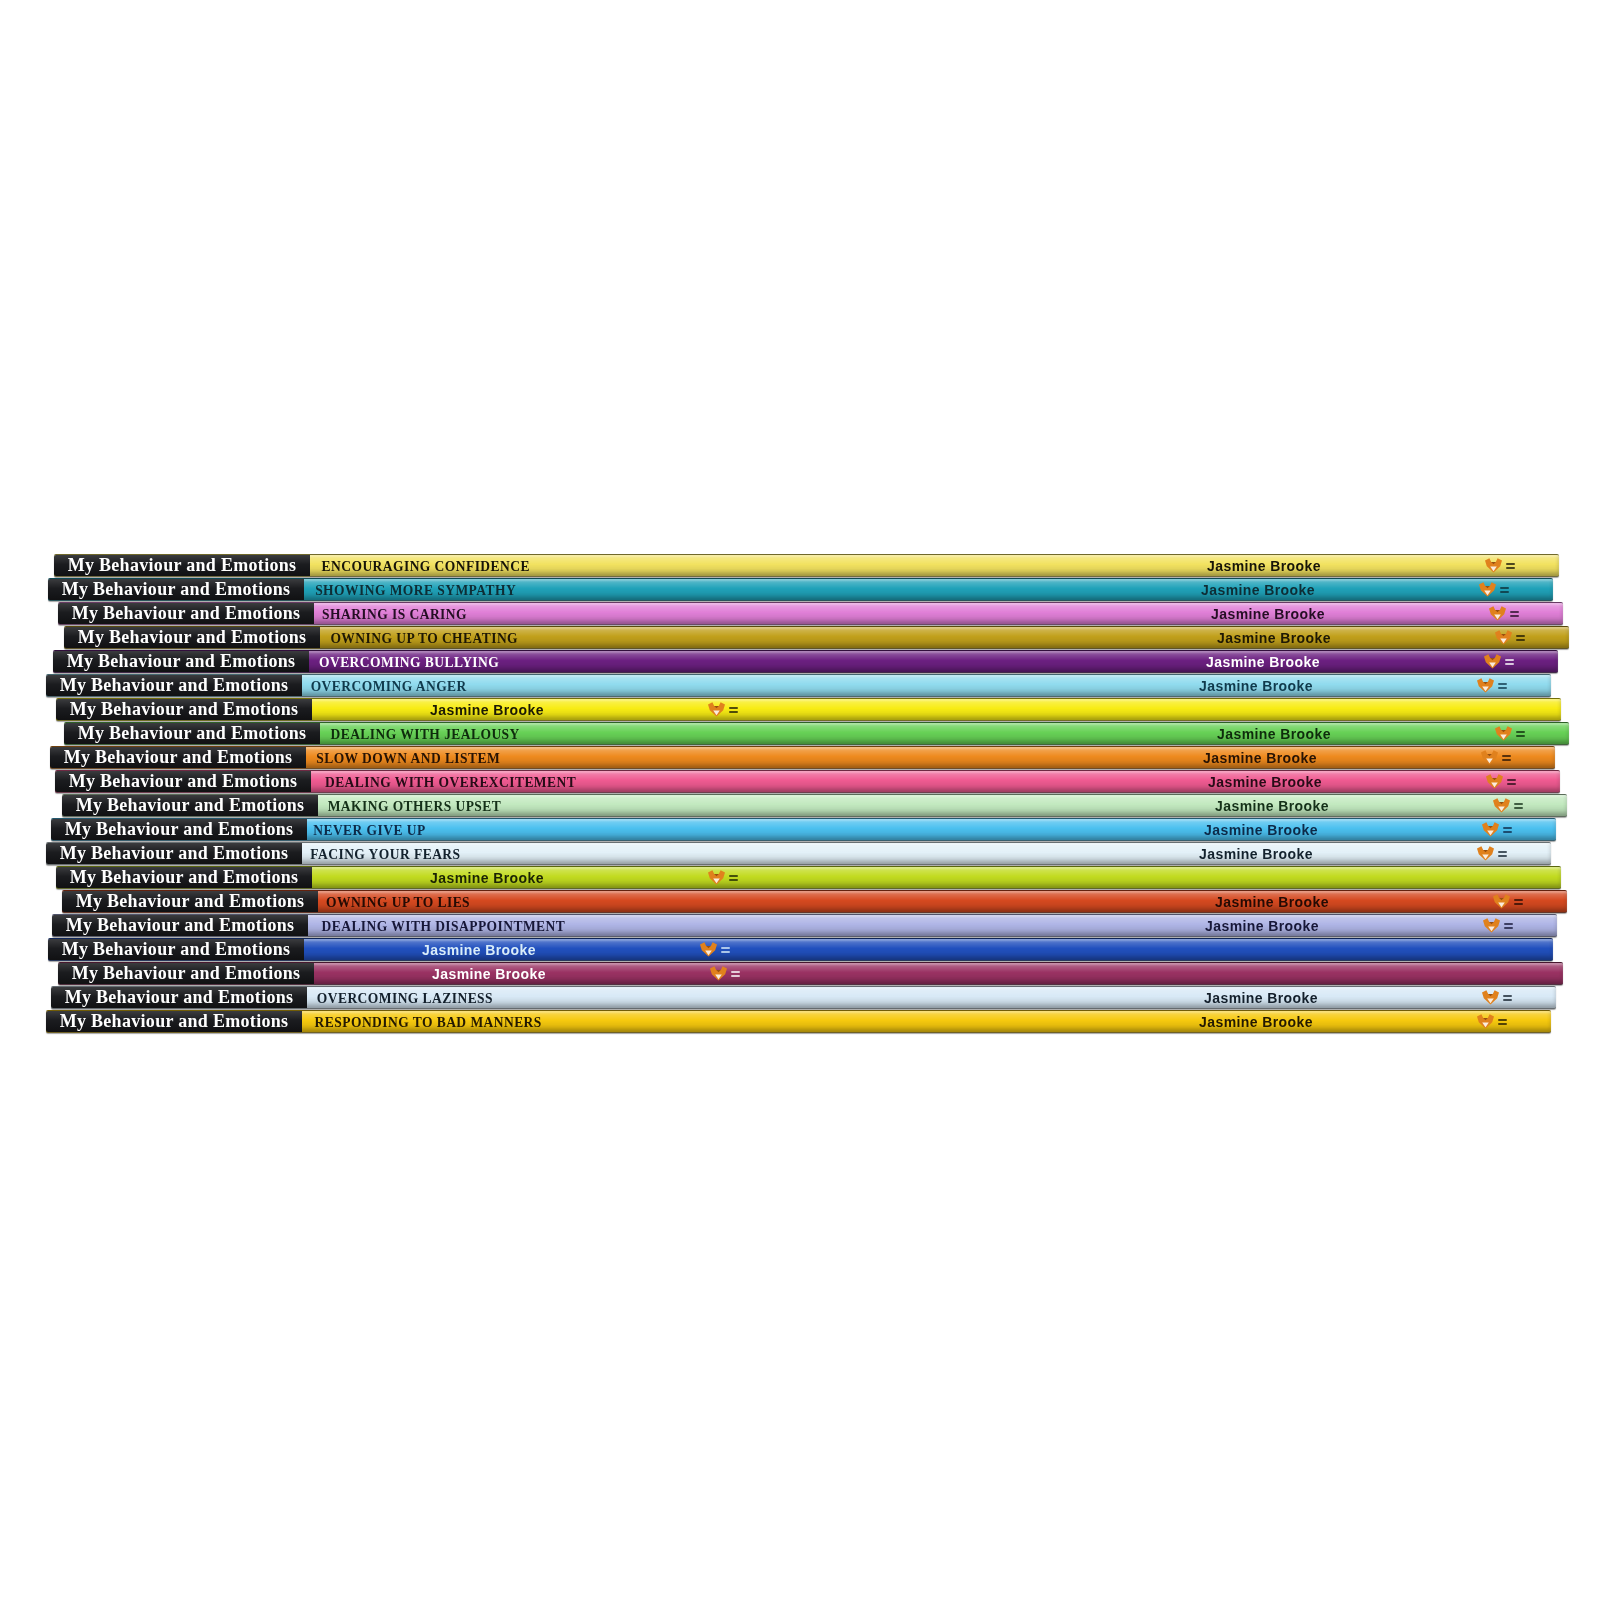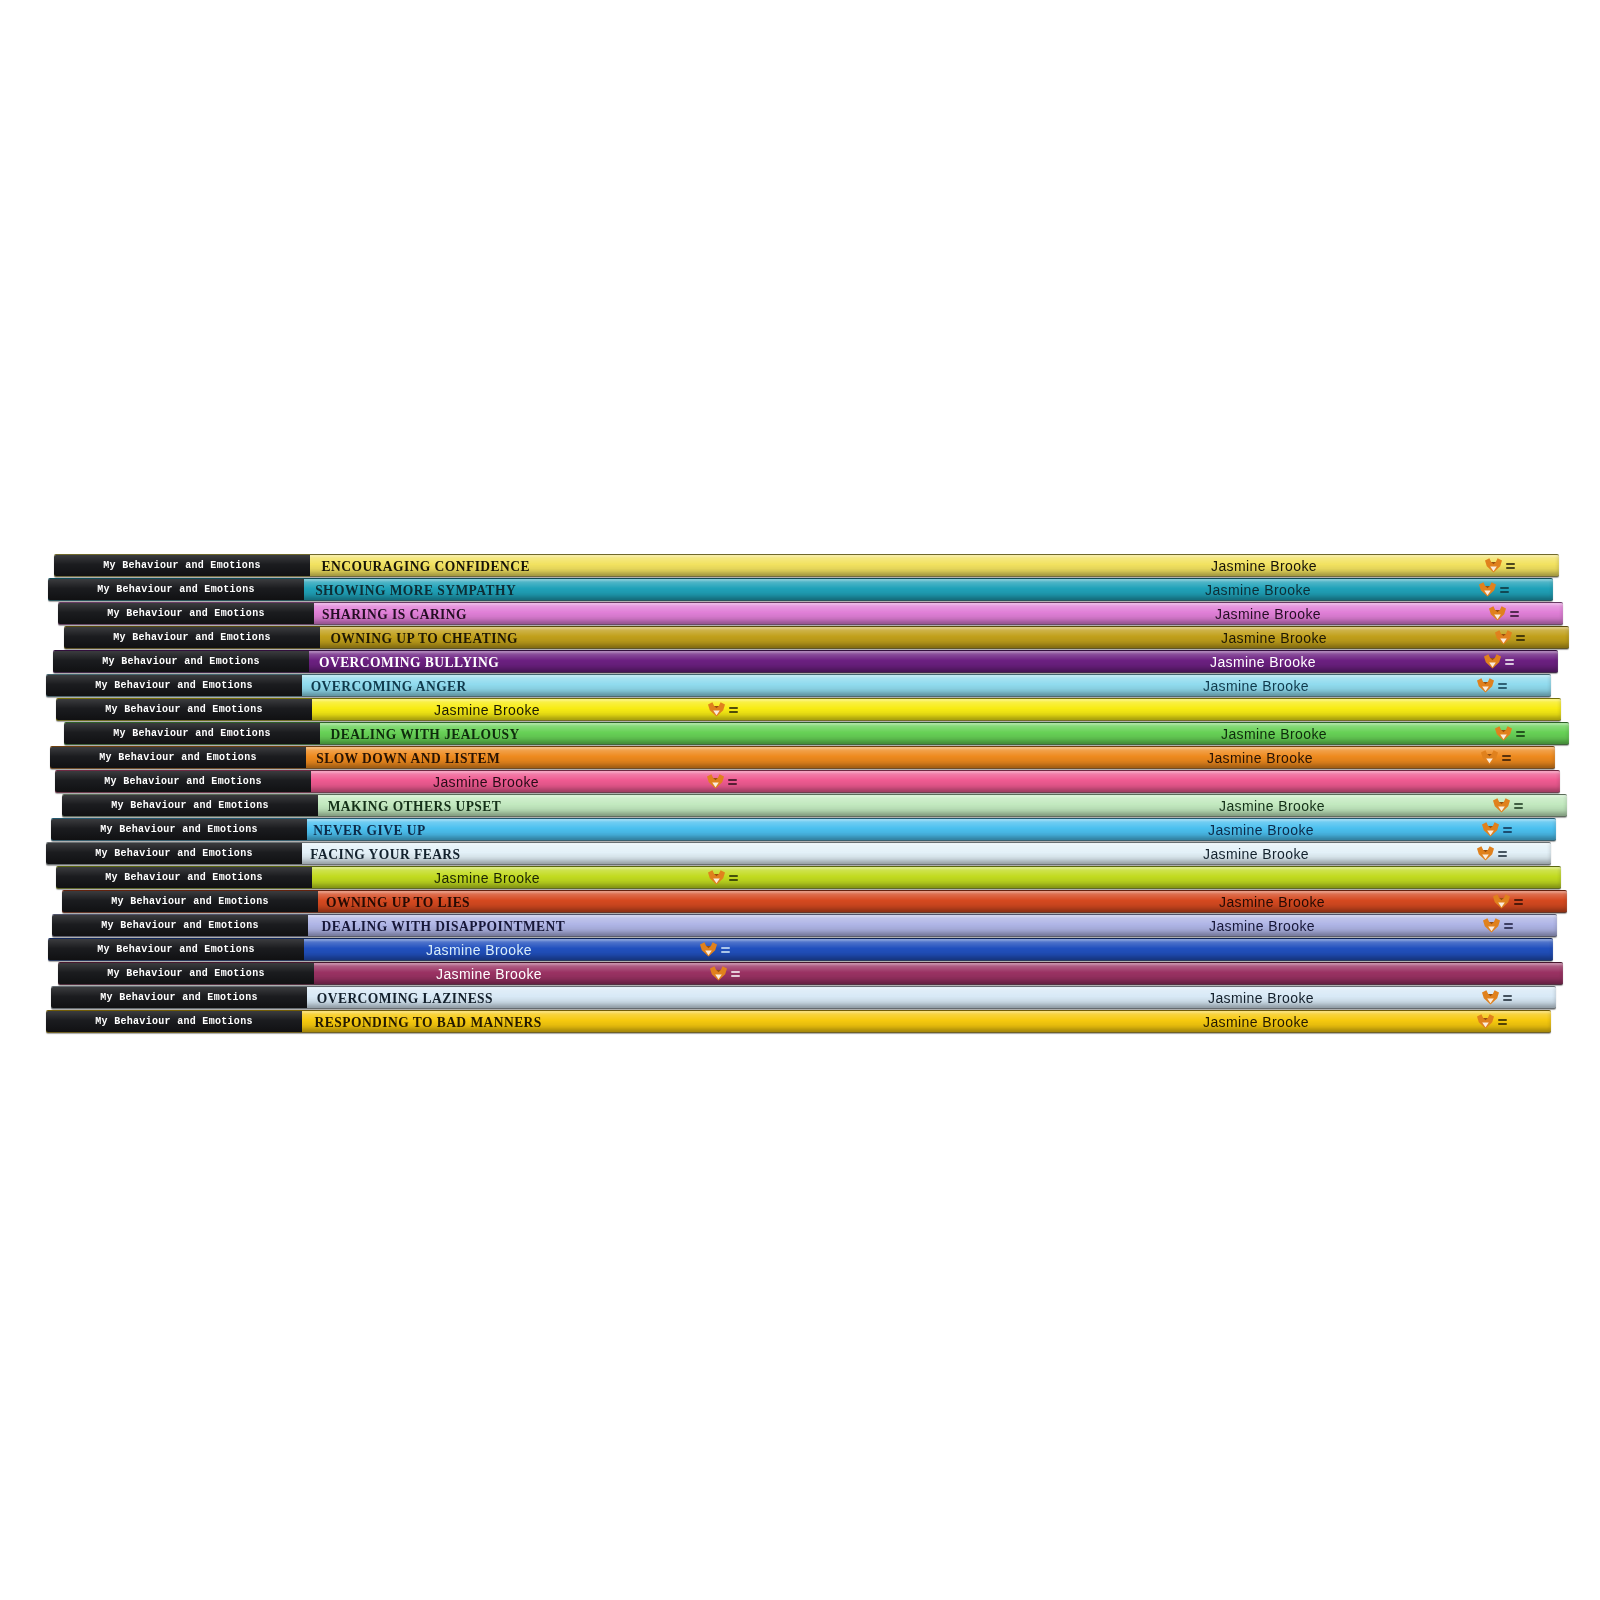--- a/index.html
+++ b/index.html
@@ -36,33 +36,33 @@
   .book:nth-child(19){transform:translateX(5px)}
   .book:nth-child(20){transform:translateX(0px)}
 
   .panel{
     width:256px;flex:0 0 256px;align-self:stretch;
     background:linear-gradient(180deg, rgba(255,255,255,.14), rgba(255,255,255,0) 45%, rgba(0,0,0,.4)), #1b1c1f;
     display:flex;align-items:center;justify-content:center;
     border-radius:2px 0 0 2px;
   }
   .series-label{
-    color:#ffffff;font-weight:bold;font-size:10px;letter-spacing:.3px;white-space:nowrap;
-    font-family:Liberation Mono, monospace;
+    color:#ffffff;font-weight:bold;font-size:18px;letter-spacing:.3px;white-space:nowrap;
+    font-family:Liberation Serif, serif;
   }
 
   .titlezone{flex:1 1 auto;text-align:left;overflow:hidden;}
   .title{
     font-family:"Liberation Serif",serif;font-weight:bold;font-size:15px;
     letter-spacing:.5px;white-space:nowrap;display:inline-block;transform:scaleX(.9);
   }
 
   .authorzone{flex:0 0 350px;text-align:center;}
   .author{
-    font-weight:normal;font-size:14px;letter-spacing:.4px;white-space:nowrap;
+    font-weight:bold;font-size:14px;letter-spacing:.4px;white-space:nowrap;
     font-family:"Liberation Sans",sans-serif;
   }
 
   .logozone{flex:0 0 120px;display:flex;align-items:center;justify-content:center;gap:3px;}
   .fox{display:block;}
   .imprint{display:flex;flex-direction:column;gap:2px;}
   .imprint i{display:block;width:9px;height:2px;background:currentColor;opacity:.75;border-radius:1px;}
 </style>
 </head>
 <body>
@@ -269,20 +269,23 @@
           <i></i>
           <i></i>
         </span>
     </div>
   </div>
 
   <div class="book" style="background: linear-gradient(rgba(255, 255, 255, 0.3), rgba(255, 255, 255, 0) 45%, rgba(0, 0, 0, 0.16)), rgb(239, 90, 145); color: rgb(39, 12, 23);">
     <div class="panel">
       <span class="series-label">My Behaviour and Emotions</span>
     </div>
+    <div class="titlezone">
+      <span class="title">DEALING WITH OVEREXCITEMENT</span>
+    </div>
     <div class="authorzone">
       <span class="author">Jasmine Brooke</span>
     </div>
     <div class="logozone">
       <svg class="fox" width="19" height="15" viewBox="0 0 19 15" aria-hidden="true">
         <path d="M1,2.5 L5.4,0.3 L7.2,4 L11.8,4 L13.6,0.3 L18,2.5 L16.2,8.2 L9.5,14.5 L2.8,8.2 Z" fill="#e0811d"></path>
         <path d="M6.2,8.5 L9.5,13.2 L12.8,8.5 Z" fill="#ffffff" opacity="0.85"></path>
         <path d="M7.2,4 L9.5,6.2 L11.8,4 Z" fill="#7a3c0a" opacity="0.7"></path>
       </svg>
       <span class="imprint">

